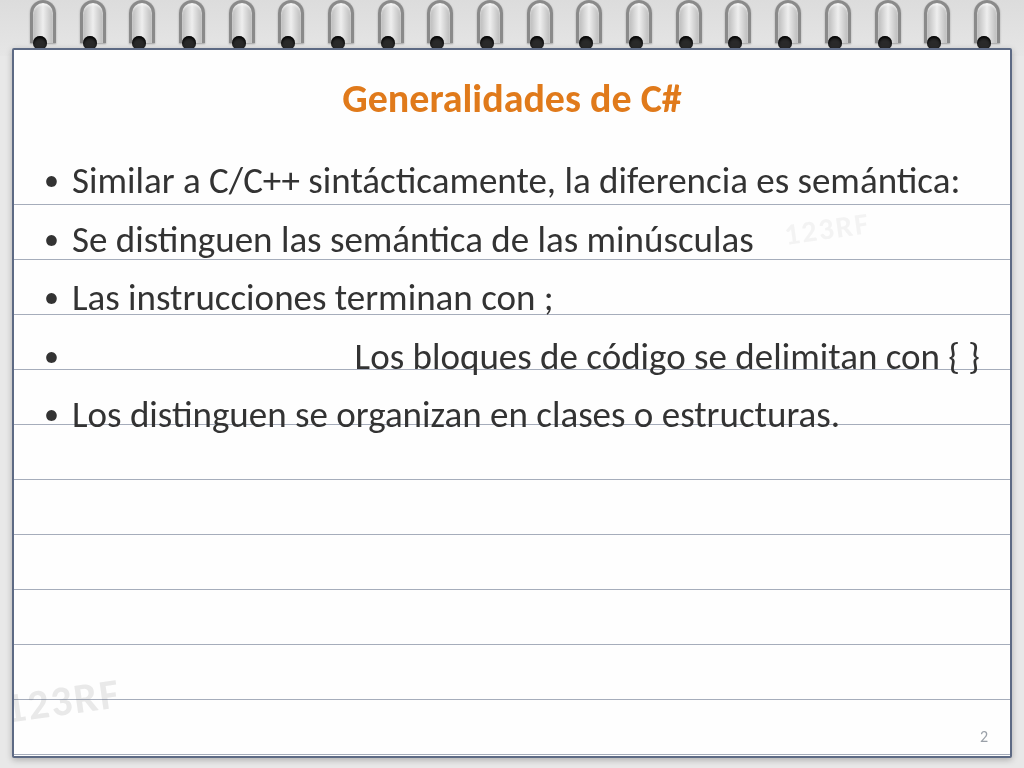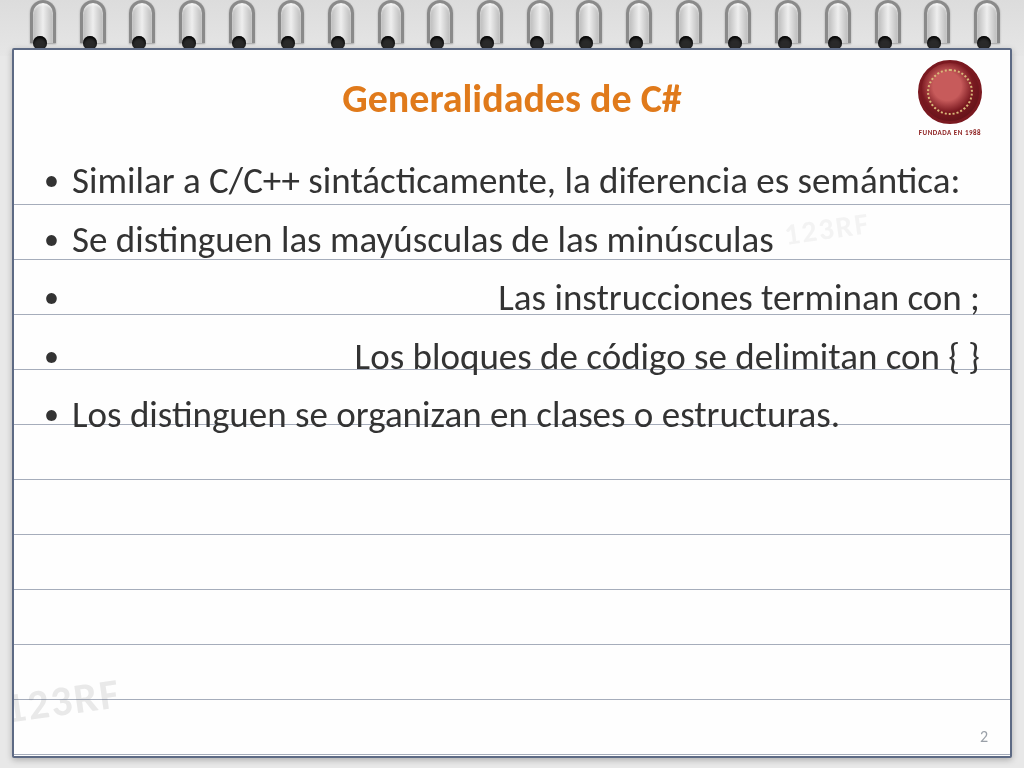--- a/index.html
+++ b/index.html
@@ -156,39 +156,35 @@
     <div class="ring"></div>
 </div>
 
 <div class="page">
 
   <div class="wm wm1">123RF</div>
   <div class="wm wm2">123RF</div>
 
   <div class="rules"></div>
 
-  <div class="logo">
-    <div class="seal"></div>
-    <div class="logo-text">FUNDADA EN 1988</div>
-  </div>
 
   <div class="title">Generalidades de C#</div>
 
   <div class="content">
     <div class="bullet">
       <div class="dot">•</div>
       <div class="txt">Similar a C/C++ sintácticamente, la diferencia es semántica:</div>
     </div>
     <div class="bullet">
       <div class="dot">•</div>
-      <div class="txt">Se distinguen las mayúsculas de las minúsculas</div>
+      <div class="txt">Se distinguen las semántica de las minúsculas</div>
     </div>
     <div class="bullet">
       <div class="dot">•</div>
-      <div class="txt" style="text-align:right">Las instrucciones terminan con ;</div>
+      <div class="txt" style="text-align:left">Las instrucciones terminan con ;</div>
     </div>
     <div class="bullet">
       <div class="dot">•</div>
       <div class="txt" style="text-align:right">Los bloques de código se delimitan con { }</div>
     </div>
     <div class="bullet">
       <div class="dot">•</div>
       <div class="txt">Los distinguen se organizan en clases o estructuras.</div>
     </div>
   </div>

